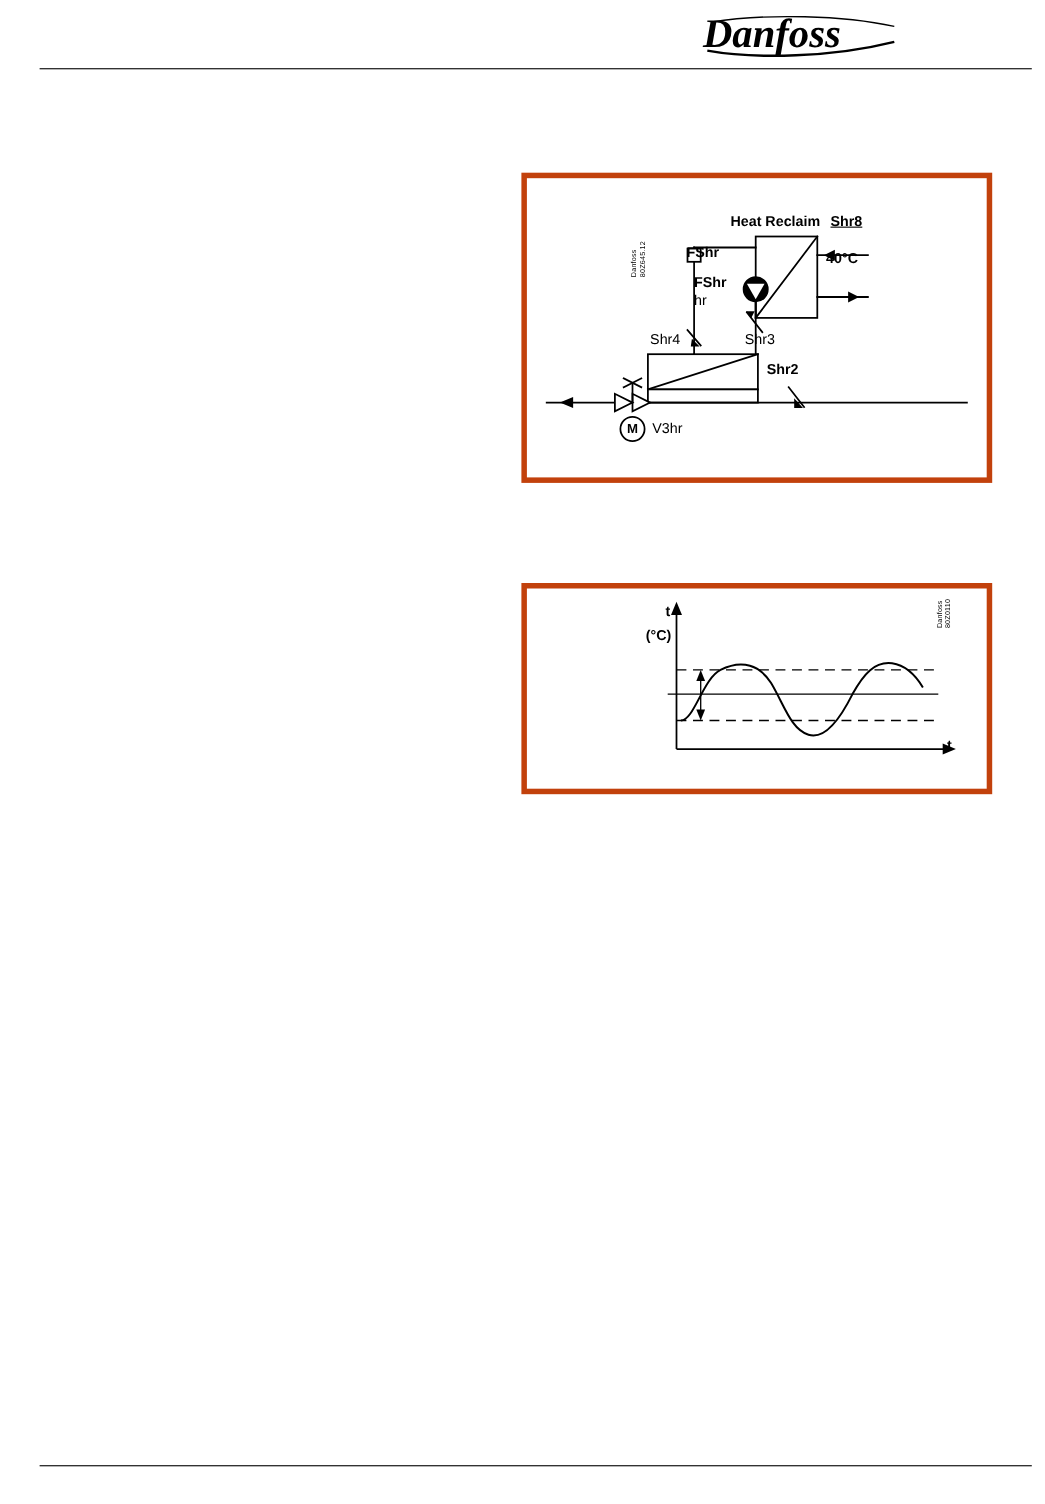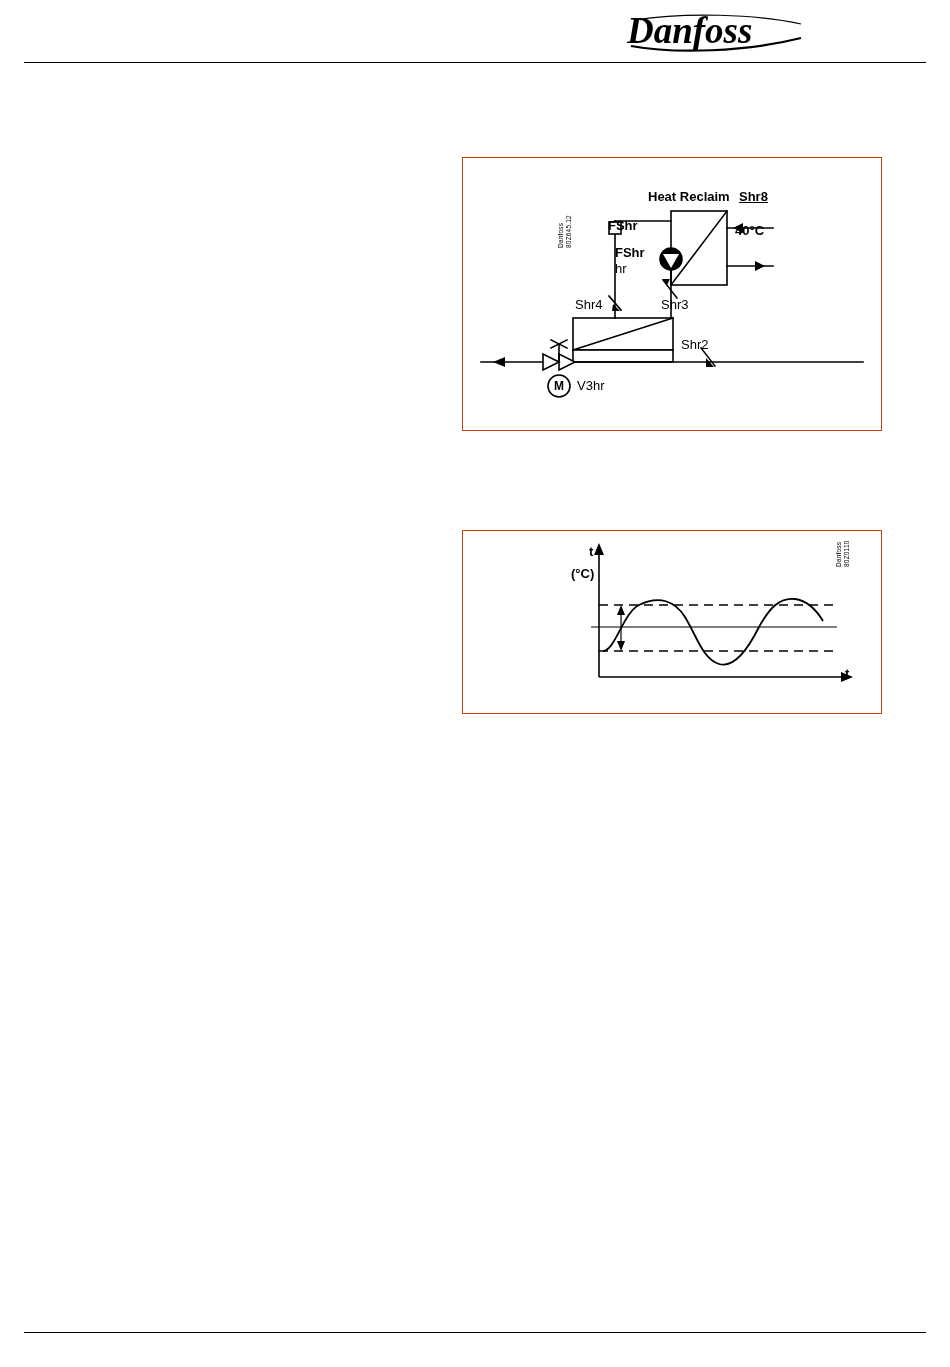--- a/index.html
+++ b/index.html
@@ -10,21 +10,21 @@
   body {
     width: 950px;
     height: 1367px;
     position: relative;
     font-family: "Liberation Sans", sans-serif;
     color: #000000;
     overflow: hidden;
   }
   .page {
     position: absolute;
-    left: 0; top: 0;
+    left: 12px; top: 0;
     width: 863px;
     height: 1367px;
   }
 
   
   .brand-logo {
     position: absolute;
     right: 58px;
     top: 12px;
     width: 180px;
@@ -43,21 +43,21 @@
     left: 24px;
     top: 1332px;
     width: 902px;
     height: 1px;
     background: #000000;
   }
 
   
   .figure {
     position: absolute;
-    border: 1px solid #c2410c;
+    border: 5px solid #c2410c;
     background: #ffffff;
   }
   #figure-heat-reclaim {
     left: 462px;
     top: 157px;
     width: 418px;
     height: 272px;
   }
   #figure-temp-cycle {
     left: 462px;
@@ -168,21 +168,21 @@
 
       
       <div class="lbl" style="left:185px; top:32px; font-weight:bold;">Heat Reclaim</div>
       <div class="lbl" style="left:276px; top:32px; font-weight:bold;text-decoration:underline;">Shr8</div>
       <div class="lbl" style="left:272px; top:66px; font-weight:bold;text-align:right;">40°C</div>
       <div class="lbl" style="left:97px; top:61px; font-weight:bold;padding-left:48px;">FShr</div>
       <div class="lbl" style="left:152px; top:88px; font-weight:bold;">FShr</div>
       <div class="lbl" style="left:152px; top:104px; font-weight:normal;">hr</div>
       <div class="lbl" style="left:112px; top:140px; font-weight:normal;">Shr4</div>
       <div class="lbl" style="left:198px; top:140px; font-weight:normal;">Shr3</div>
-      <div class="lbl" style="left:218px; top:167px; font-weight:normal;margin-top:13px;">Shr2</div>
+      <div class="lbl" style="left:218px; top:167px; font-weight:bold;">Shr2</div>
       <div class="lbl" style="left:91px; top:221px; font-size:12px; font-weight:bold;">M</div>
       <div class="lbl" style="left:114px; top:221px; font-weight:normal;">V3hr</div>
 
       
       <div class="code-vert" style="left:94px; top:90px;">Danfoss</div>
       <div class="code-vert" style="left:102px; top:90px;">80Z645.12</div>
 
     </div>
   </div>
 

